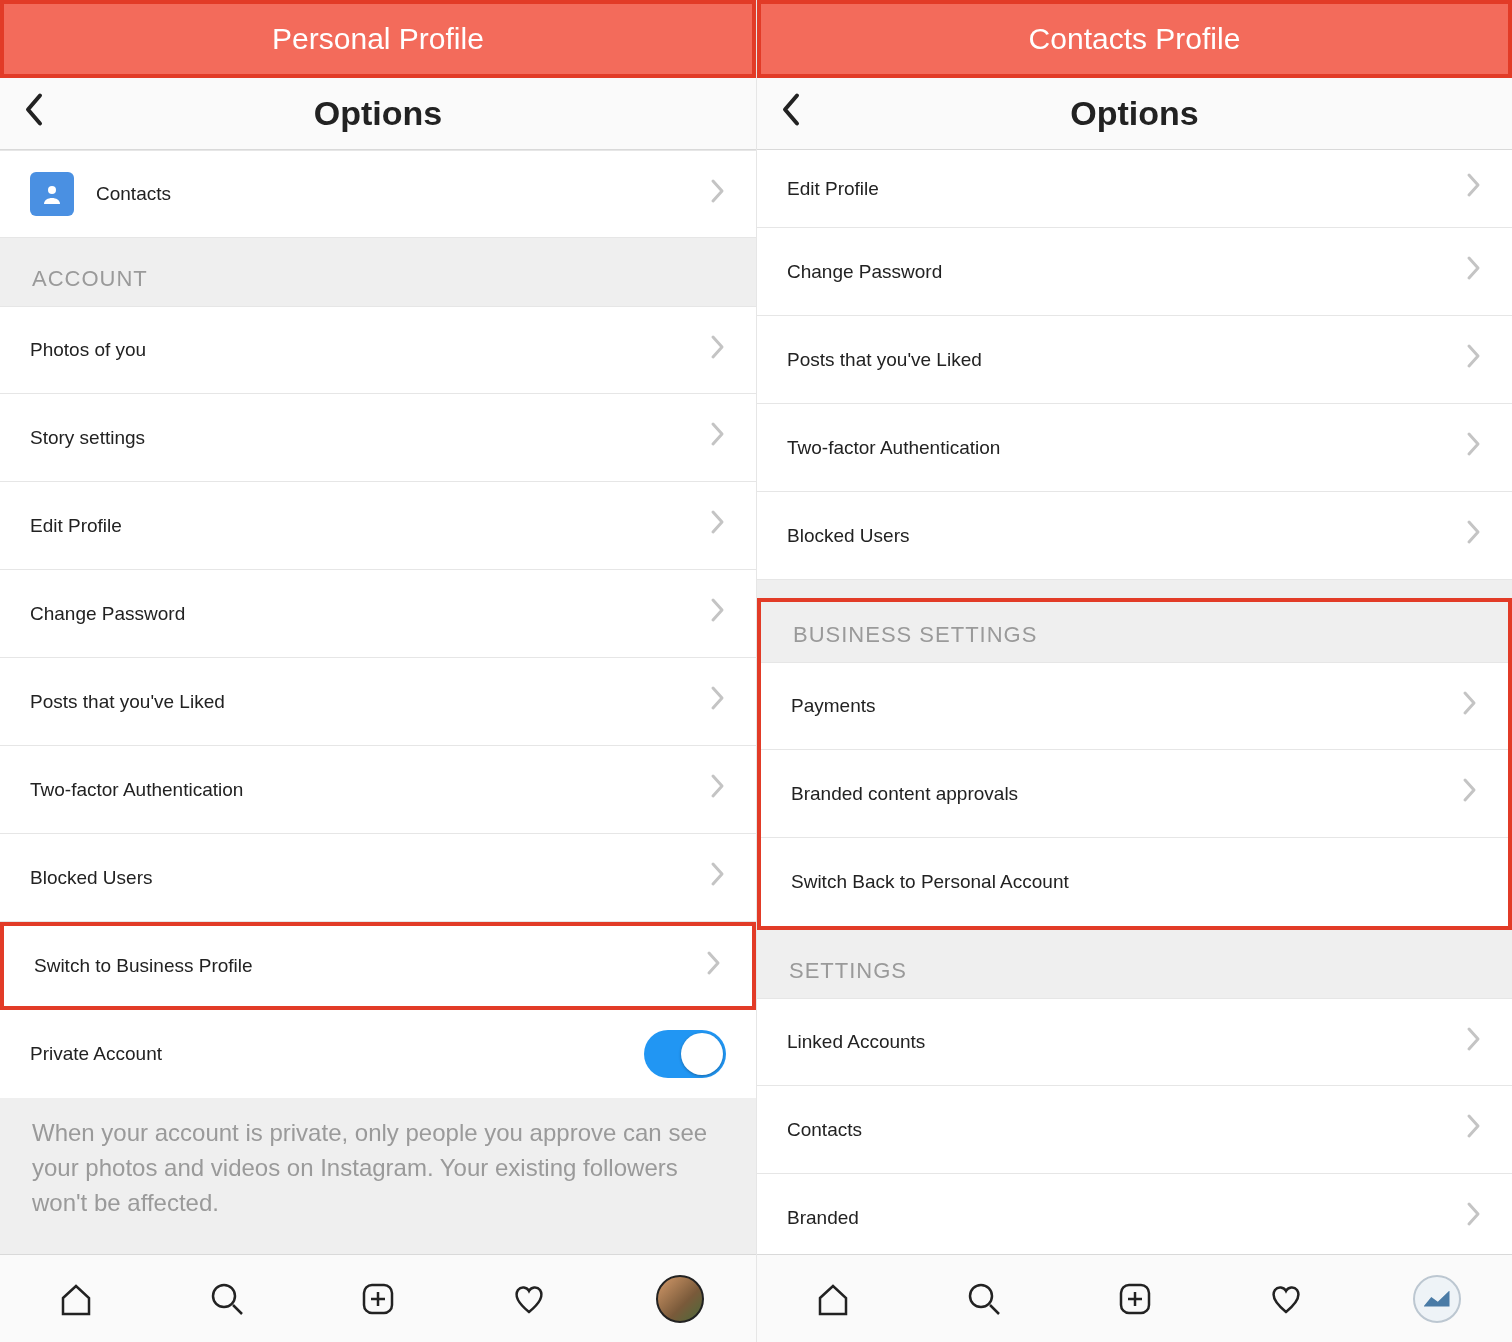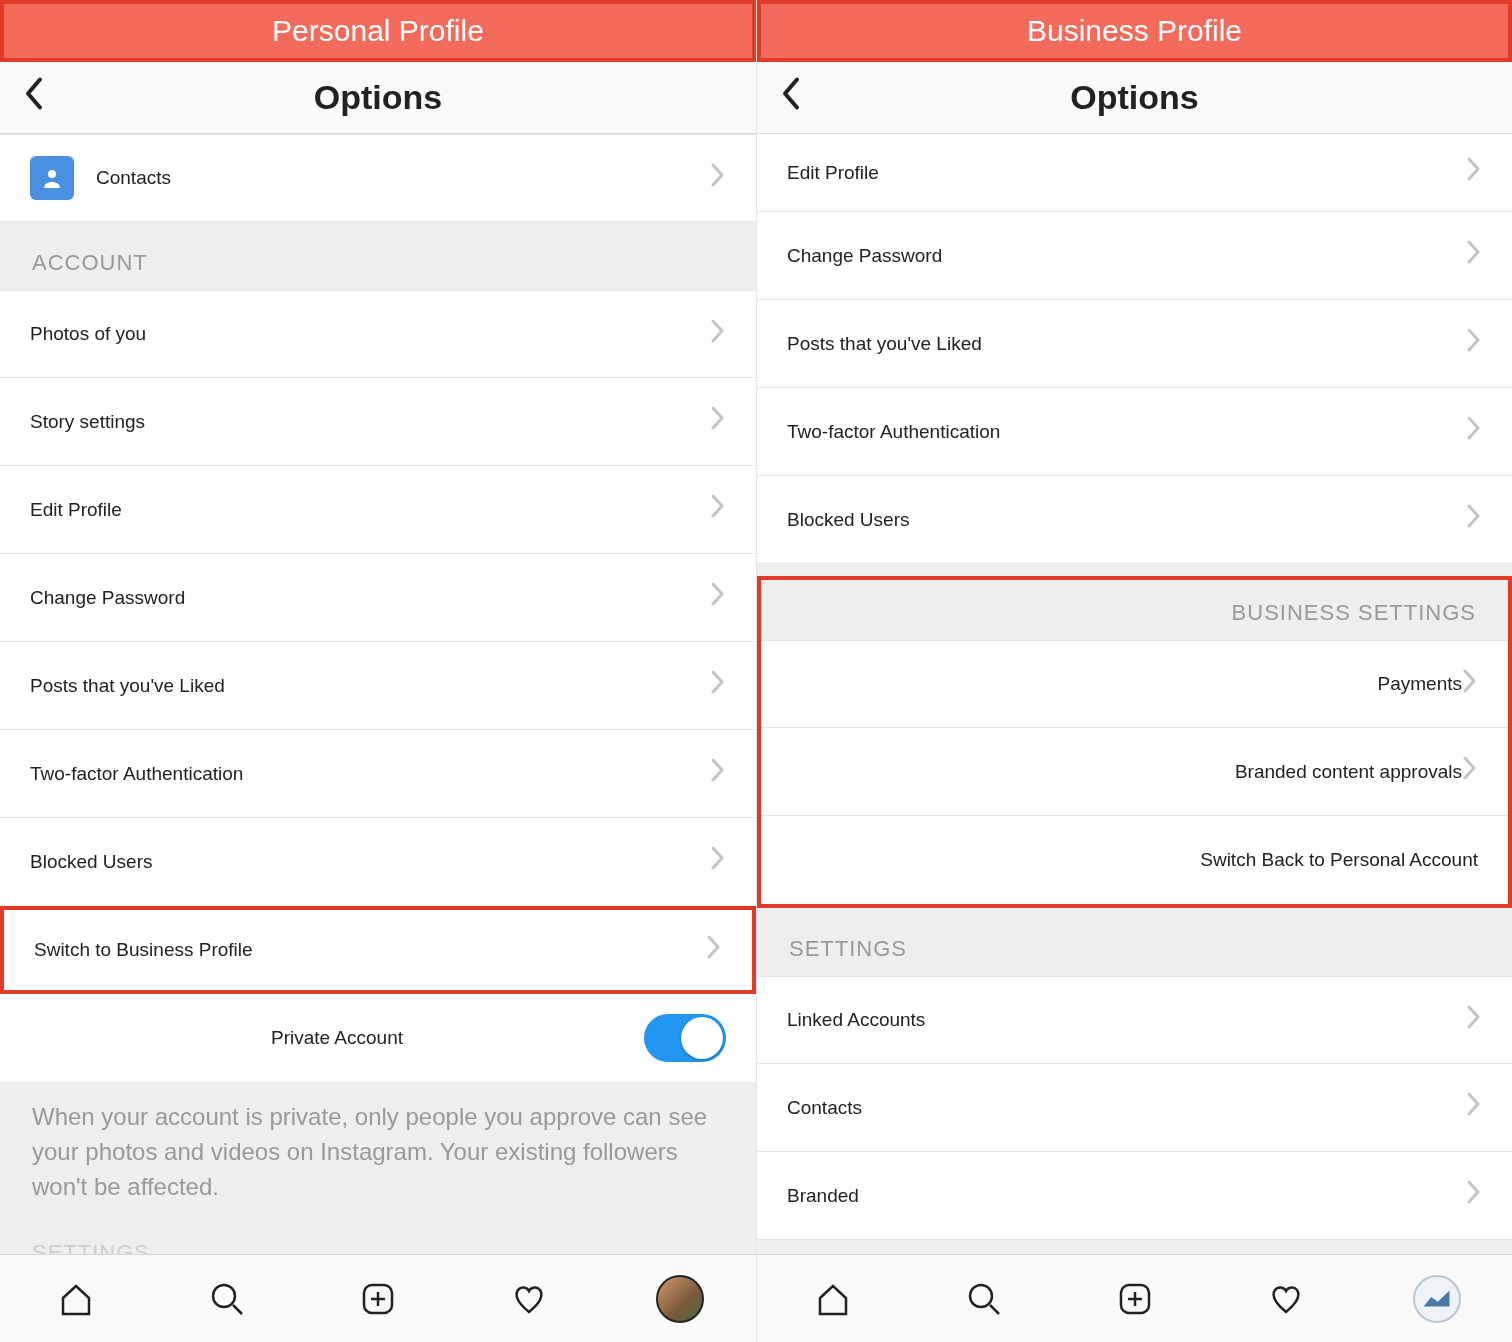--- a/index.html
+++ b/index.html
@@ -25,21 +25,21 @@
     flex-direction: column;
   }
   .pane + .pane { border-left: 1px solid #e6e6e6; }
 
   .banner {
     background: #f36b5b;
     color: #fff;
     font-size: 30px;
     font-weight: 400;
     text-align: center;
-    padding: 10px 0;
+    padding: 18px 0;
     border: 4px solid #e23b27;
   }
 
   .titlebar {
     position: relative;
     height: 72px;
     background: #fafafa;
     border-bottom: 1px solid #d9d9d9;
     display: flex;
     align-items: center;
@@ -269,21 +269,21 @@
           <span class="chev"><svg class="chevron-svg" viewBox="0 0 16 26">
                 <polyline points="3,3 12,13 3,23" fill="none" stroke="#c4c4c4" stroke-width="3" stroke-linecap="round" stroke-linejoin="round"></polyline>
               </svg></span>
         </div>
         <div class="row hl-row">
           <span class="label">Switch to Business Profile</span>
           <span class="chev"><svg class="chevron-svg" viewBox="0 0 16 26">
                 <polyline points="3,3 12,13 3,23" fill="none" stroke="#c4c4c4" stroke-width="3" stroke-linecap="round" stroke-linejoin="round"></polyline>
               </svg></span>
         </div>
-        <div class="row" style="border-bottom:none;text-align:center;">
+        <div class="row" style="border-bottom:none;">
           <span class="label">Private Account</span>
           <span class="switch on">
               <span class="knob"></span>
             </span>
         </div>
       </div>
 
       <div class="footnote">When your account is private, only people you approve can see your photos and videos on Instagram. Your existing followers won't be affected.</div>
 
       <div class="faded-header">SETTINGS</div>
@@ -313,21 +313,21 @@
             <path d="M19 32 C8 23 4 16 8 10 C11 6 17 7 19 11 C21 7 27 6 30 10 C34 16 30 23 19 32 Z"></path>
           </svg>
         </span>
       <span class="tab">
           <span class="avatar"></span>
         </span>
     </div>
   </div>
 
   <div class="pane">
-    <div class="banner">Business Profile</div>
+    <div class="banner">Contacts Profile</div>
 
     <div class="titlebar">
       <span class="back">
         <svg width="22" height="36" viewBox="0 0 22 36">
             <polyline points="18,4 6,18 18,32" fill="none" stroke="#222" stroke-width="4" stroke-linecap="round" stroke-linejoin="round"></polyline>
           </svg>
       </span>
       <span class="title">Options</span>
     </div>
 
@@ -359,21 +359,21 @@
               </svg></span>
         </div>
         <div class="row">
           <span class="label">Blocked Users</span>
           <span class="chev"><svg class="chevron-svg" viewBox="0 0 16 26">
                 <polyline points="3,3 12,13 3,23" fill="none" stroke="#c4c4c4" stroke-width="3" stroke-linecap="round" stroke-linejoin="round"></polyline>
               </svg></span>
         </div>
       </div>
 
-      <div class="hl-group" style="margin-top:12px;text-align:right;">
+      <div class="hl-group" style="margin-top:18px;">
         <div class="section-header" style="padding-top:20px;">BUSINESS SETTINGS</div>
         <div class="group">
           <div class="row">
             <span class="label">Payments</span>
             <span class="chev"><svg class="chevron-svg" viewBox="0 0 16 26">
                   <polyline points="3,3 12,13 3,23" fill="none" stroke="#c4c4c4" stroke-width="3" stroke-linecap="round" stroke-linejoin="round"></polyline>
                 </svg></span>
           </div>
           <div class="row">
             <span class="label">Branded content approvals</span>

